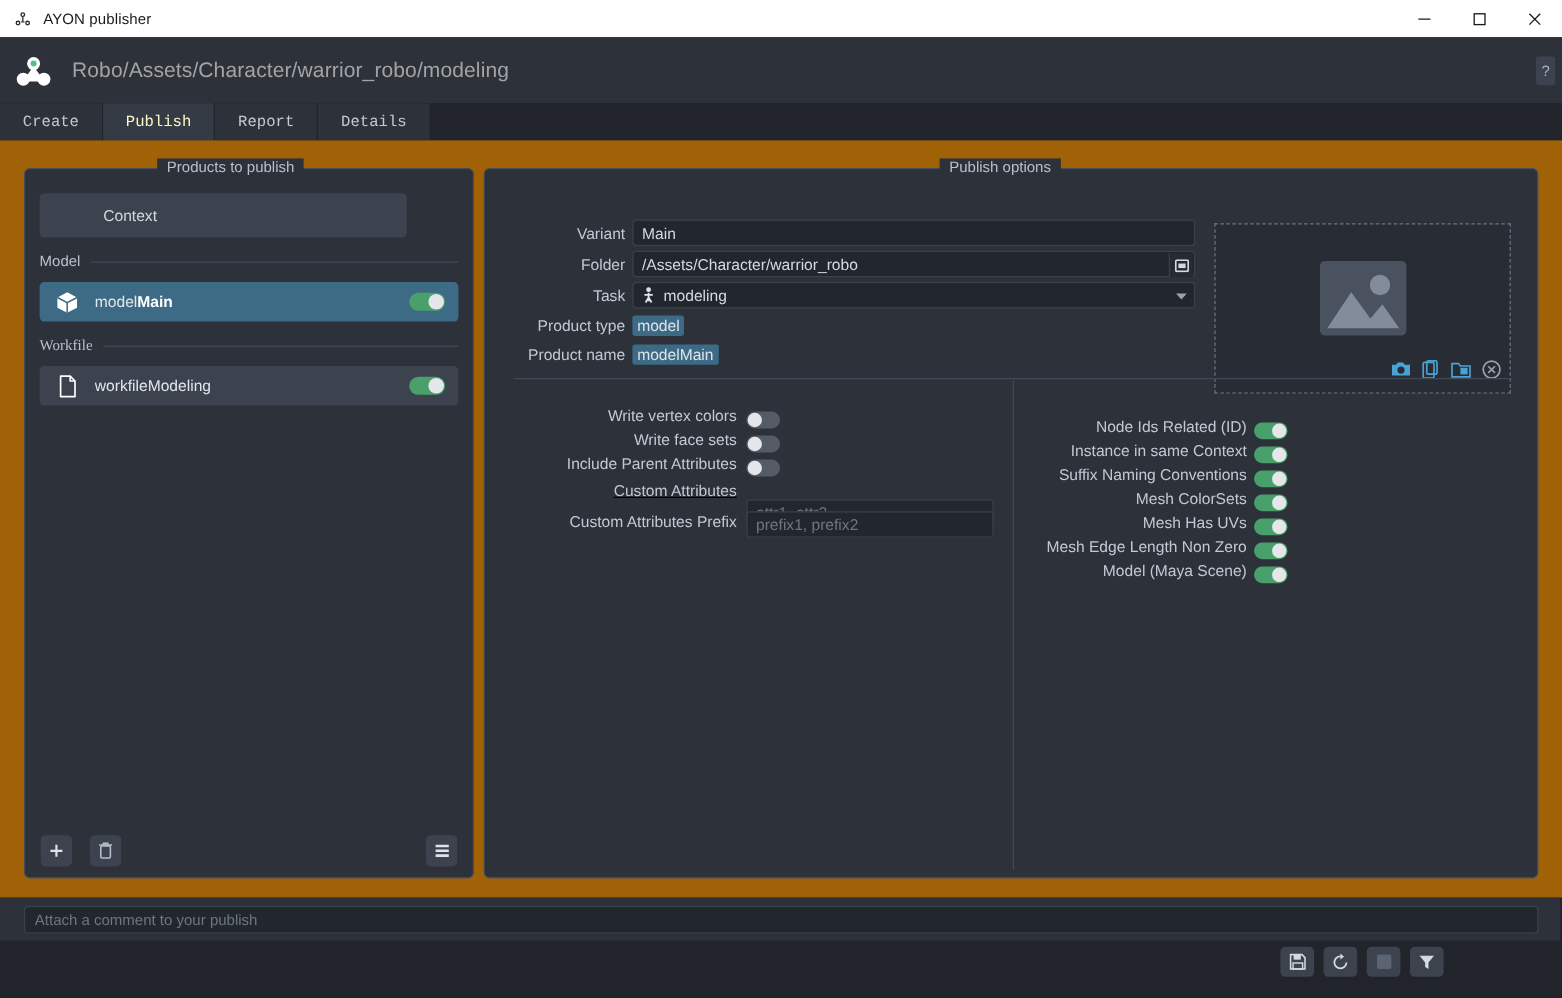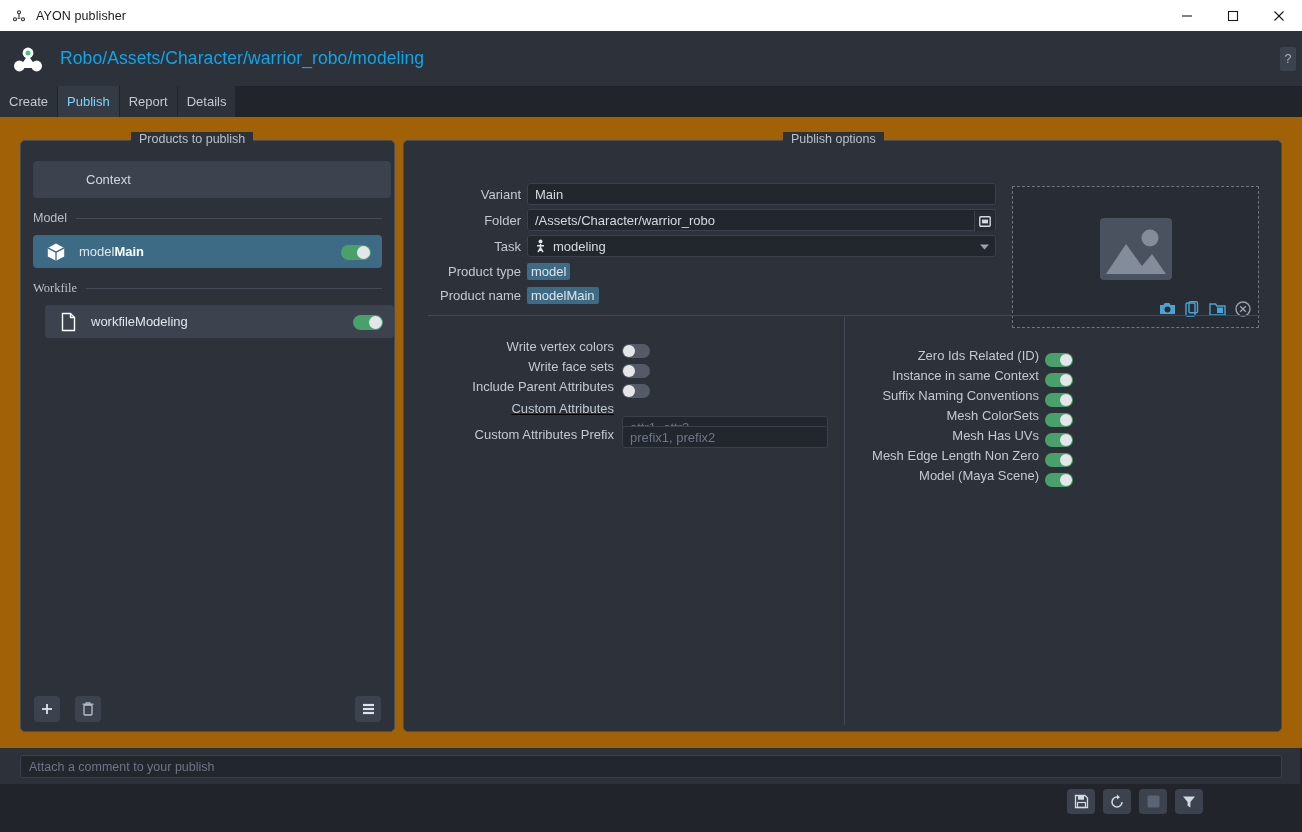--- a/index.html
+++ b/index.html
@@ -26,36 +26,36 @@
   }
   .tb-btn svg { display: block; }
 
   
   .appheader {
     height: 55px; background: #2c313a; display: flex; align-items: center;
     position: relative;
   }
   .ay-logo { width: 30px; height: 30px; margin-left: 13px; }
   .ay-title {
-    margin-left: 17px; font-size: 17.5px; color: #0ea5e9; font-weight: 400;
+    margin-left: 17px; font-size: 17.5px; color: #a3a3a3; font-weight: 400;
     letter-spacing: 0.1px;
   }
   .help-btn {
     position: absolute; right: 6px; top: 16px; width: 16px; height: 24px;
     background: #3c434f; color: #a8b0bd; font-size: 12.5px;
     display: flex; align-items: center; justify-content: center; border-radius: 2px;
   }
 
   
   .tabs { height: 31px; background: #21252b; display: flex; align-items: stretch; }
   .tab {
-    padding: 0 9px; display: flex; align-items: center; font-size: 13px;
-    color: #c3c9d2; background: #2c313a; margin-right: 1px;
-  }
-  .tab.active { background: #353b45; color: #7dd3fc; }
+    padding: 0 19px; display: flex; align-items: center; font-size: 13px;
+    color: #c3c9d2; background: #2c313a; margin-right: 1px; font-family: Liberation Mono, monospace;
+  }
+  .tab.active { background: #353b45; color: #fef9c3; }
 
   
   .body-wrap {
     position: absolute; left: 0; top: 117px; width: 1302px; height: 631px;
     background: #a16207;
   }
 
   
   .groupbox {
     position: absolute; border: 1px solid #454d59; border-radius: 5px;
@@ -64,21 +64,21 @@
   .group-title {
     position: absolute; top: -9px; background: #2c313a; padding: 0 8px;
     font-size: 12.5px; color: #b9c0ca; white-space: nowrap;
   }
 
   #products-box { left: 20px; top: 23px; width: 375px; height: 592px; }
   #options-box  { left: 403px; top: 23px; width: 879px; height: 592px; }
 
   
   .ctx-item {
-    position: absolute; left: 12px; top: 20px; width: 358px; height: 37px;
+    position: absolute; left: 12px; top: 20px; width: 306px; height: 37px;
     background: #3c434f; border-radius: 4px; display: flex; align-items: center;
   }
   .ctx-label { margin-left: 53px; font-size: 13px; color: #d3d8df; }
 
   .grp-header {
     position: absolute; left: 12px; display: flex; align-items: center; width: 349px;
   }
   .grp-header .lbl { font-size: 12.5px; color: #b9c0ca; white-space: nowrap; }
   .grp-header .rule { flex: 1; height: 1px; background: #444b56; margin-left: 9px; }
 
@@ -259,21 +259,21 @@
       <span class="prod-toggle">
         <span class="toggle on"><span class="knob"></span></span>
       </span>
     </div>
 
     <div class="grp-header" style="top:140px;font-family:Liberation Serif, serif;">
       <span class="lbl">Workfile</span>
       <span class="rule"></span>
     </div>
 
-    <div class="prod-row" style="top:164px;margin-left:12px;">
+    <div class="prod-row" style="top:164px;">
       <span class="prod-icon">
         <svg width="22" height="22" viewBox="0 0 22 22">
           <path d="M5.5 2.5 h8 l4 4 v13 h-12 z" fill="none" stroke="#ffffff" stroke-width="1.4" stroke-linejoin="round"></path>
           <path d="M13.5 2.5 v4 h4" fill="none" stroke="#ffffff" stroke-width="1.4" stroke-linejoin="round"></path>
         </svg>
       </span>
       <span class="prod-name"><span>workfileModeling</span><b></b></span>
       <span class="prod-toggle">
         <span class="toggle on"><span class="knob"></span></span>
       </span>
@@ -405,21 +405,21 @@
     </div>
 
     <div class="opt-row" style="left:20px; top:286px; width:190px; justify-content:flex-end;">
       <span class="opt-label">Custom Attributes Prefix</span>
     </div>
     <div class="frm-input" style="left:218px; top:285px; width:206px;">
       <span class="ph">prefix1, prefix2</span>
     </div>
 
     <div class="opt-row" style="left:420px; top:207px; width:215px; justify-content:flex-end;">
-      <span class="opt-label">Zero Ids Related (ID)</span>
+      <span class="opt-label">Node Ids Related (ID)</span>
     </div>
     <span style="position:absolute; left:641px; top:209px;"><span class="toggle on small"><span class="knob"></span></span></span>
 
     <div class="opt-row" style="left:420px; top:227px; width:215px; justify-content:flex-end;">
       <span class="opt-label">Instance in same Context</span>
     </div>
     <span style="position:absolute; left:641px; top:229px;"><span class="toggle on small"><span class="knob"></span></span></span>
 
     <div class="opt-row" style="left:420px; top:247px; width:215px; justify-content:flex-end;">
       <span class="opt-label">Suffix Naming Conventions</span>

